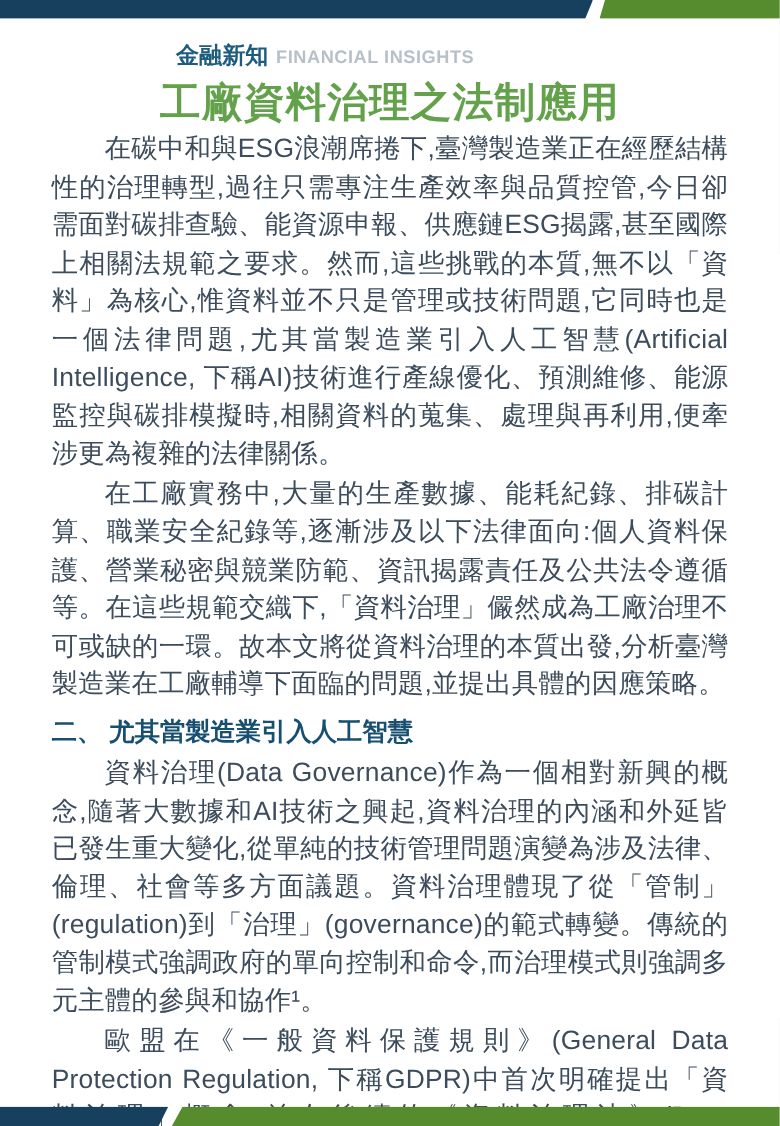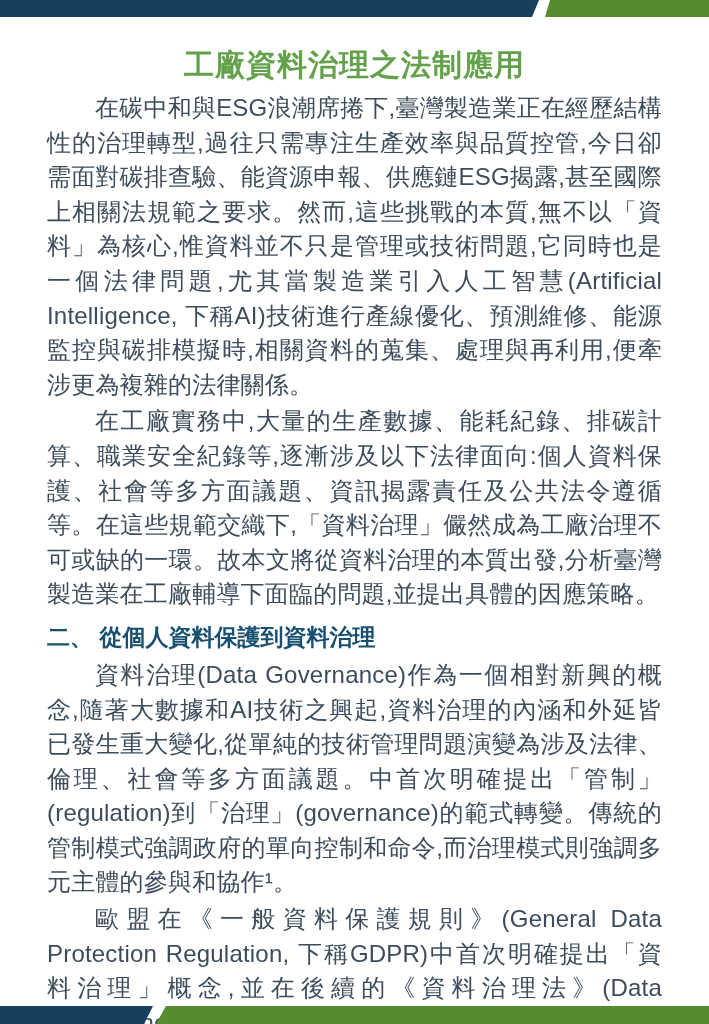--- a/index.html
+++ b/index.html
@@ -50,21 +50,21 @@
   }
   .brand-en {
     font-size: 16.5px;
     font-weight: bold;
     letter-spacing: 0.5px;
     color: var(--brand-en-gray, #b7c0c9);
     margin-left: 7px;
   }
   .title {
     margin: 6px 0 0 0;
-    font-size: 30px;
+    font-size: 37px;
     line-height: 42px;
     font-weight: bold;
     text-align: center;
     color: var(--title-green, #63a24b);
     letter-spacing: 1px;
   }
   .sec-heading {
     margin: 21px 0 0 0;
     font-size: 23px;
     line-height: 30px;
@@ -88,31 +88,34 @@
 </head>
 <body>
 
 <div class="page">
 
   <div class="bar bar-top-navy"></div>
   <div class="bar bar-top-green"></div>
 
   <div class="content">
 
+    <div class="masthead">
+      <span class="brand">金融新知</span><span class="brand-en">FINANCIAL INSIGHTS</span>
+    </div>
 
     <h1 class="title">工廠資料治理之法制應用</h1>
 
 
     <p class="body-par">在碳中和與ESG浪潮席捲下,臺灣製造業正在經歷結構性的治理轉型,過往只需專注生產效率與品質控管,今日卻需面對碳排查驗、能資源申報、供應鏈ESG揭露,甚至國際上相關法規範之要求。然而,這些挑戰的本質,無不以「資料」為核心,惟資料並不只是管理或技術問題,它同時也是一個法律問題,尤其當製造業引入人工智慧(Artificial Intelligence, 下稱AI)技術進行產線優化、預測維修、能源監控與碳排模擬時,相關資料的蒐集、處理與再利用,便牽涉更為複雜的法律關係。</p>
 
-    <p class="body-par">在工廠實務中,大量的生產數據、能耗紀錄、排碳計算、職業安全紀錄等,逐漸涉及以下法律面向:個人資料保護、社會等多方面議題、資訊揭露責任及公共法令遵循等。在這些規範交織下,「資料治理」儼然成為工廠治理不可或缺的一環。故本文將從資料治理的本質出發,分析臺灣製造業在工廠輔導下面臨的問題,並提出具體的因應策略。</p>
+    <p class="body-par">在工廠實務中,大量的生產數據、能耗紀錄、排碳計算、職業安全紀錄等,逐漸涉及以下法律面向:個人資料保護、營業秘密與競業防範、資訊揭露責任及公共法令遵循等。在這些規範交織下,「資料治理」儼然成為工廠治理不可或缺的一環。故本文將從資料治理的本質出發,分析臺灣製造業在工廠輔導下面臨的問題,並提出具體的因應策略。</p>
 
-    <h2 class="sec-heading second">二、 從個人資料保護到資料治理</h2>
+    <h2 class="sec-heading second">二、 尤其當製造業引入人工智慧</h2>
 
-    <p class="body-par">資料治理(Data Governance)作為一個相對新興的概念,隨著大數據和AI技術之興起,資料治理的內涵和外延皆已發生重大變化,從單純的技術管理問題演變為涉及法律、倫理、社會等多方面議題。中首次明確提出「管制」(regulation)到「治理」(governance)的範式轉變。傳統的管制模式強調政府的單向控制和命令,而治理模式則強調多元主體的參與和協作¹。</p>
+    <p class="body-par">資料治理(Data Governance)作為一個相對新興的概念,隨著大數據和AI技術之興起,資料治理的內涵和外延皆已發生重大變化,從單純的技術管理問題演變為涉及法律、倫理、社會等多方面議題。資料治理體現了從「管制」(regulation)到「治理」(governance)的範式轉變。傳統的管制模式強調政府的單向控制和命令,而治理模式則強調多元主體的參與和協作¹。</p>
 
     <p class="body-par">歐盟在《一般資料保護規則》(General Data Protection Regulation, 下稱GDPR)中首次明確提出「資料治理」概念,並在後續的《資料治理法》(Data Governance Act, 下稱DGA)中進一步發展該理念²。準此,當代資料法制之發展,已從「個人資料保護」為核心,逐步擴展至「資料治理」下更廣義典範,反映出由隱私保障邁向全面治理的轉向³。此一轉移不僅體</p>
 
   </div>
 
   <div class="bar bar-bottom-navy"></div>
   <div class="bar bar-bottom-green"></div>
 
 </div>
 

